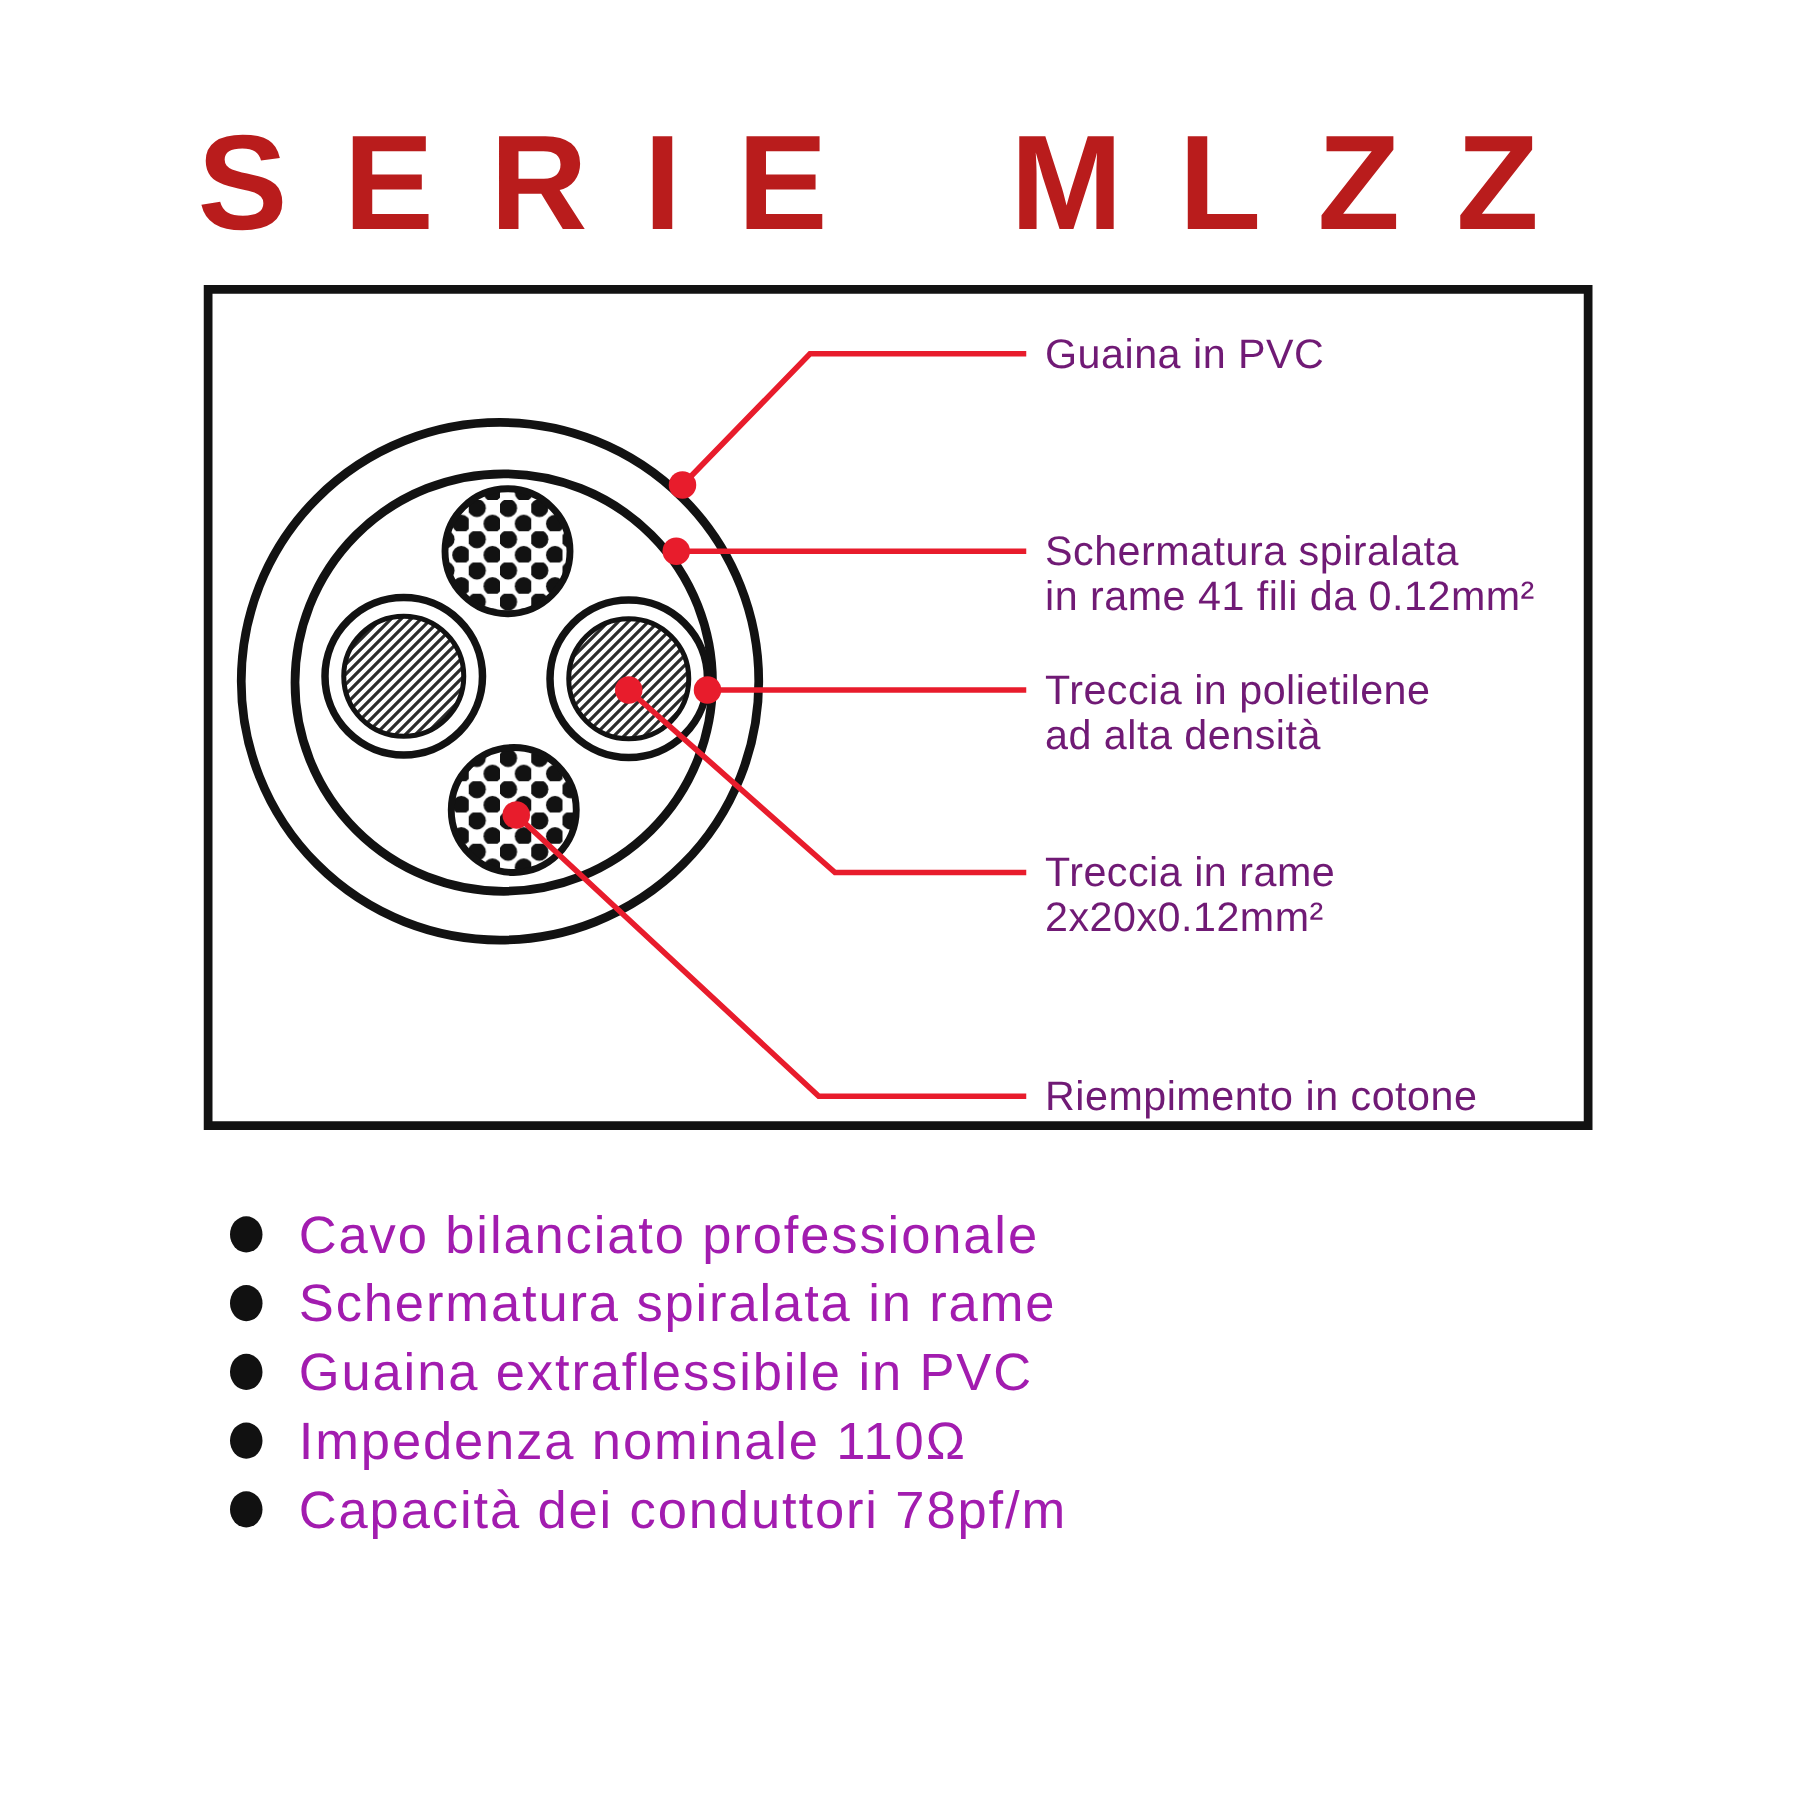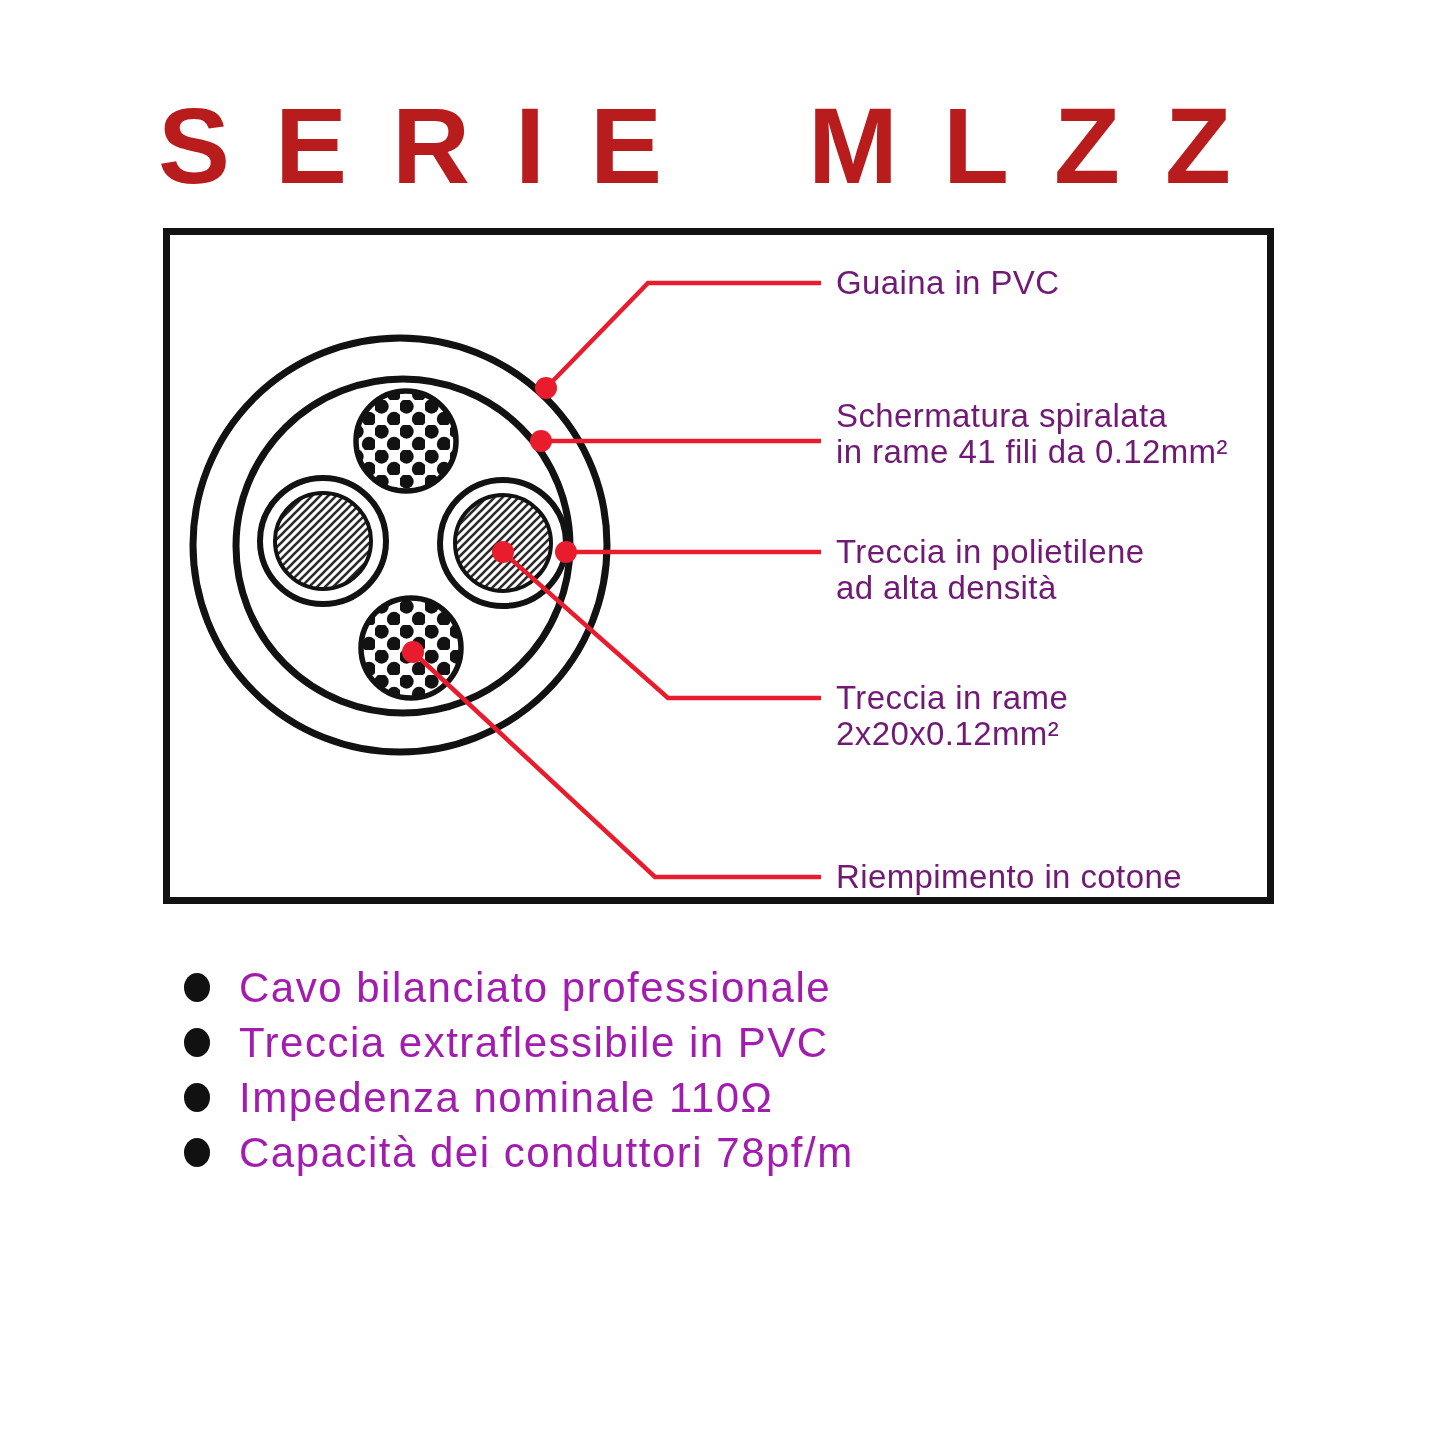--- a/index.html
+++ b/index.html
@@ -16,21 +16,21 @@
     position:absolute;left:163px;top:228px;width:1097px;height:662px;
     border:7px solid #121212;background:#ffffff;
   }
   .diagram-svg{position:absolute;left:0;top:0;width:1445px;height:1445px;}
   .callout-label{
     position:absolute;left:836px;
     font-size:33px;line-height:36px;letter-spacing:0.4px;
     color:#701a75;white-space:nowrap;
   }
   .label-pvc{top:265px;}
-  .label-shield{top:398px;}
+  .label-shield{top:423px;}
   .label-pe{top:534px;}
   .label-braid{top:680px;}
   .label-cotton{top:859px;}
   .feature-list{position:absolute;left:184px;top:960px;}
   .feature-row{display:flex;align-items:center;height:55px;white-space:nowrap;}
   .bullet{
     width:26px;height:29px;border-radius:50%;background:#111111;
     margin-right:29px;flex-shrink:0;
   }
   .feature-text{font-size:42px;letter-spacing:1.5px;color:#a21caf;}
@@ -101,21 +101,25 @@
   <div>Riempimento in cotone</div>
 </div>
 
 <div class="feature-list">
   <div class="feature-row">
     <span class="bullet"></span>
     <span class="feature-text">Cavo bilanciato professionale</span>
   </div>
   <div class="feature-row">
     <span class="bullet"></span>
-    <span class="feature-text">Treccia extraflessibile in PVC</span>
+    <span class="feature-text">Schermatura spiralata in rame</span>
+  </div>
+  <div class="feature-row">
+    <span class="bullet"></span>
+    <span class="feature-text">Guaina extraflessibile in PVC</span>
   </div>
   <div class="feature-row">
     <span class="bullet"></span>
     <span class="feature-text">Impedenza nominale 110Ω</span>
   </div>
   <div class="feature-row">
     <span class="bullet"></span>
     <span class="feature-text">Capacità dei conduttori 78pf/m</span>
   </div>
 </div>

